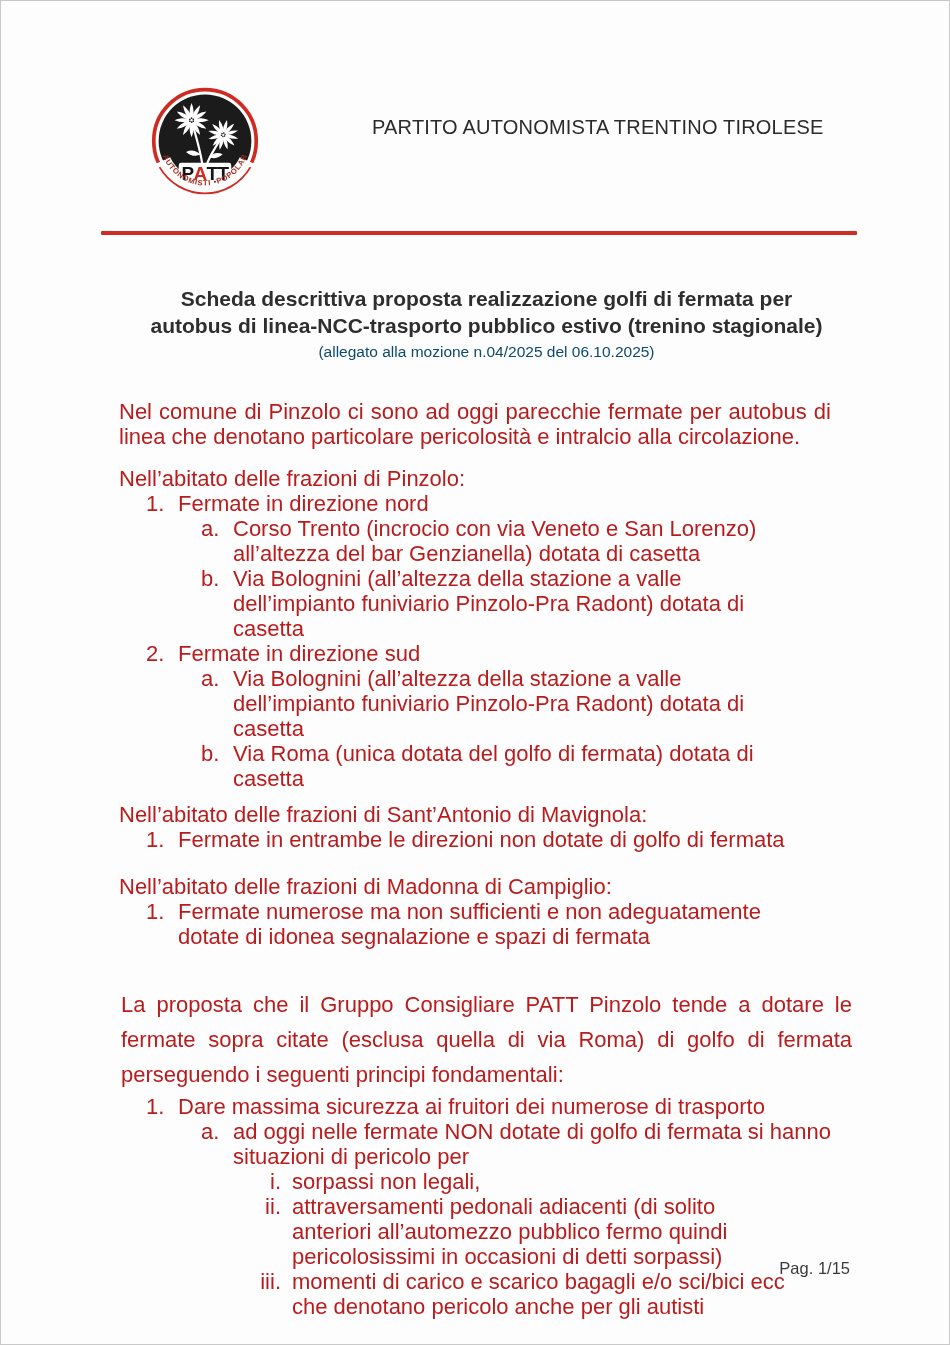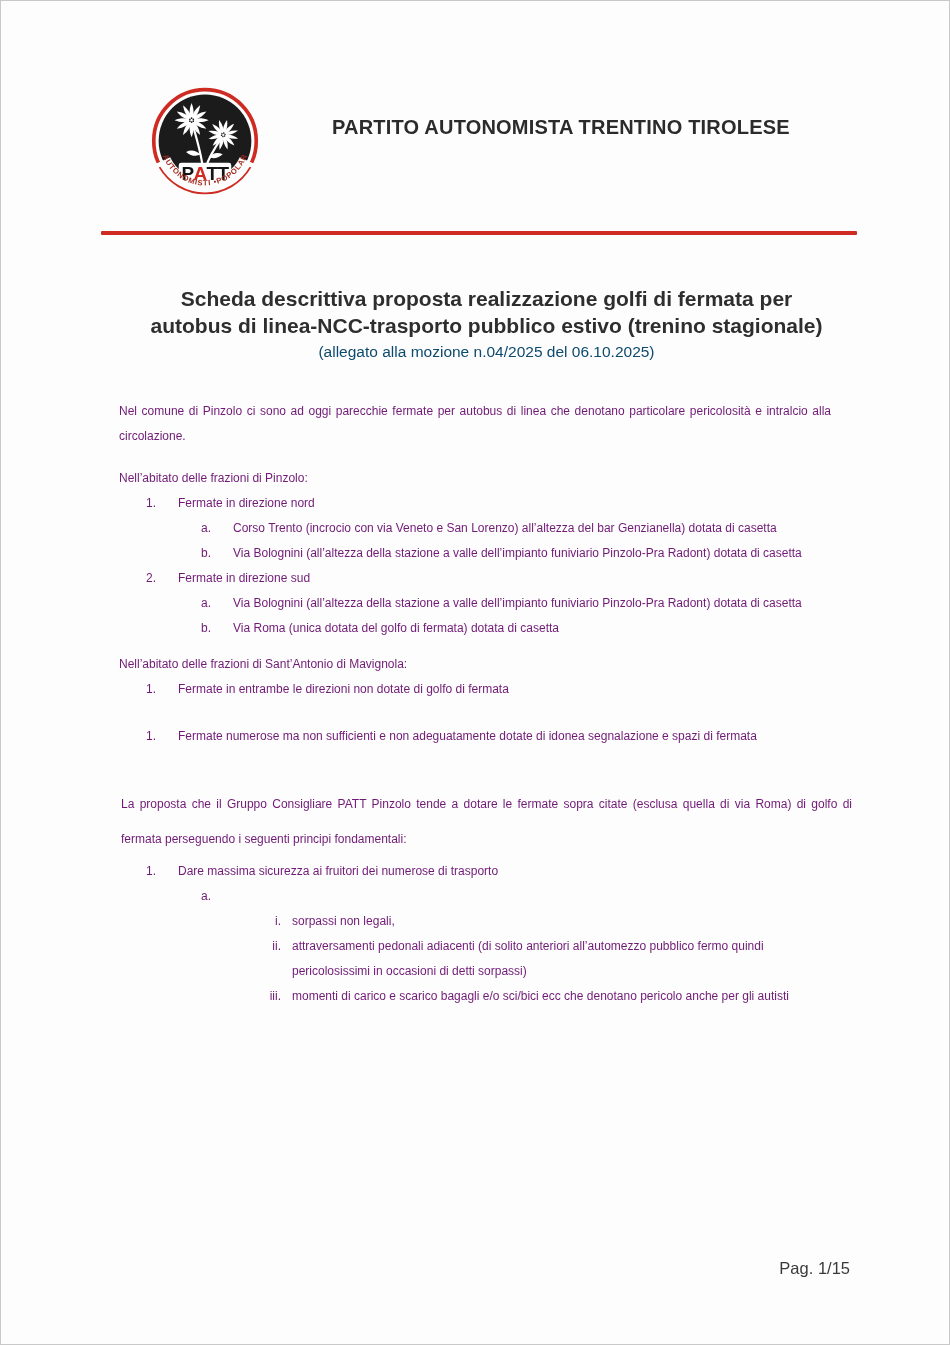--- a/index.html
+++ b/index.html
@@ -19,43 +19,43 @@
     box-sizing:content-box;
   }
   
   .header{
     position:absolute; left:143px; top:85px;
     display:flex; align-items:flex-start;
   }
   .logo-wrap{width:122px;height:122px;flex:none;}
   .org-text{margin-left:66px; padding-top:28px;}
   .org-name{
-    font-size:20px; font-weight:bold; color:#2b2b2b;
-    letter-spacing:0.2px; line-height:26px; white-space:nowrap;
+    font-size:20px; font-weight:normal; color:#2b2b2b;
+    letter-spacing:0.2px; line-height:26px; white-space:nowrap;margin-left:40px;
   }
   .org-line2{
     font-size:18px; color:#3c3c3c; line-height:24px;
     margin-top:2px; white-space:nowrap;
   }
   
   .rule{
     position:absolute; left:100px; top:230px;
     width:756px; height:4px; border-radius:1px;
   }
   
   .doc-title{
     position:absolute; left:118px; right:95px; top:284px;
     text-align:center; color:#2e2e2e;
   }
   .doc-title .t1{font-size:21px;font-weight:bold;line-height:27px;}
   .doc-title .t3{font-size:15.5px;font-weight:normal;line-height:25px;color:#0c4a6e;}
   
   .content{
     position:absolute; left:118px; right:95px; top:398px;
-    font-size:12px; line-height:25px; color:#701a75;
+    font-size:22px; line-height:25px; color:#b91c1c;
   }
   .para-justify{text-align:justify; text-justify:inter-word;}
   .intro{max-width:712px; margin:0 0 17px 0;}
   .sec-heading{margin:0;}
   .gap-s{height:11px;} .gap-m{height:22px;} .gap-l{height:36px;}
   .proposta-para{margin:2px; line-height:35px;}
   
   .li{display:flex; align-items:flex-start;}
   .li .mk{flex:none;}
   .li1{padding-left:27px;}
@@ -208,35 +208,37 @@
     <div class="gap-s"></div>
 
     <div class="sec-heading">Nell’abitato delle frazioni di Sant’Antonio di Mavignola:</div>
     <div class="li li1">
       <span class="mk">1.</span>
       <span class="txt">Fermate in entrambe le direzioni non dotate di golfo di fermata</span>
     </div>
 
     <div class="gap-m"></div>
 
+    <div class="sec-heading">Nell’abitato delle frazioni di Madonna di Campiglio:</div>
     <div class="li li1">
       <span class="mk">1.</span>
       <span class="txt">Fermate numerose ma non sufficienti e non adeguatamente dotate di idonea segnalazione e spazi di fermata</span>
     </div>
 
     <div class="gap-l"></div>
 
     <p class="proposta-para para-justify">La proposta che il Gruppo Consigliare PATT Pinzolo tende a dotare le fermate sopra citate (esclusa quella di via Roma) di golfo di fermata perseguendo i seguenti principi fondamentali:</p>
 
     <div class="li li1">
       <span class="mk">1.</span>
       <span class="txt">Dare massima sicurezza ai fruitori dei numerose di trasporto</span>
     </div>
     <div class="li li2">
       <span class="mk">a.</span>
+      <span class="txt">ad oggi nelle fermate NON dotate di golfo di fermata si hanno situazioni di pericolo per</span>
     </div>
     <div class="li li3">
       <span class="mk">i.</span>
       <span class="txt">sorpassi non legali,</span>
     </div>
     <div class="li li3">
       <span class="mk">ii.</span>
       <span class="txt">attraversamenti pedonali adiacenti (di solito anteriori all’automezzo pubblico fermo quindi pericolosissimi in occasioni di detti sorpassi)</span>
     </div>
     <div class="li li3">

